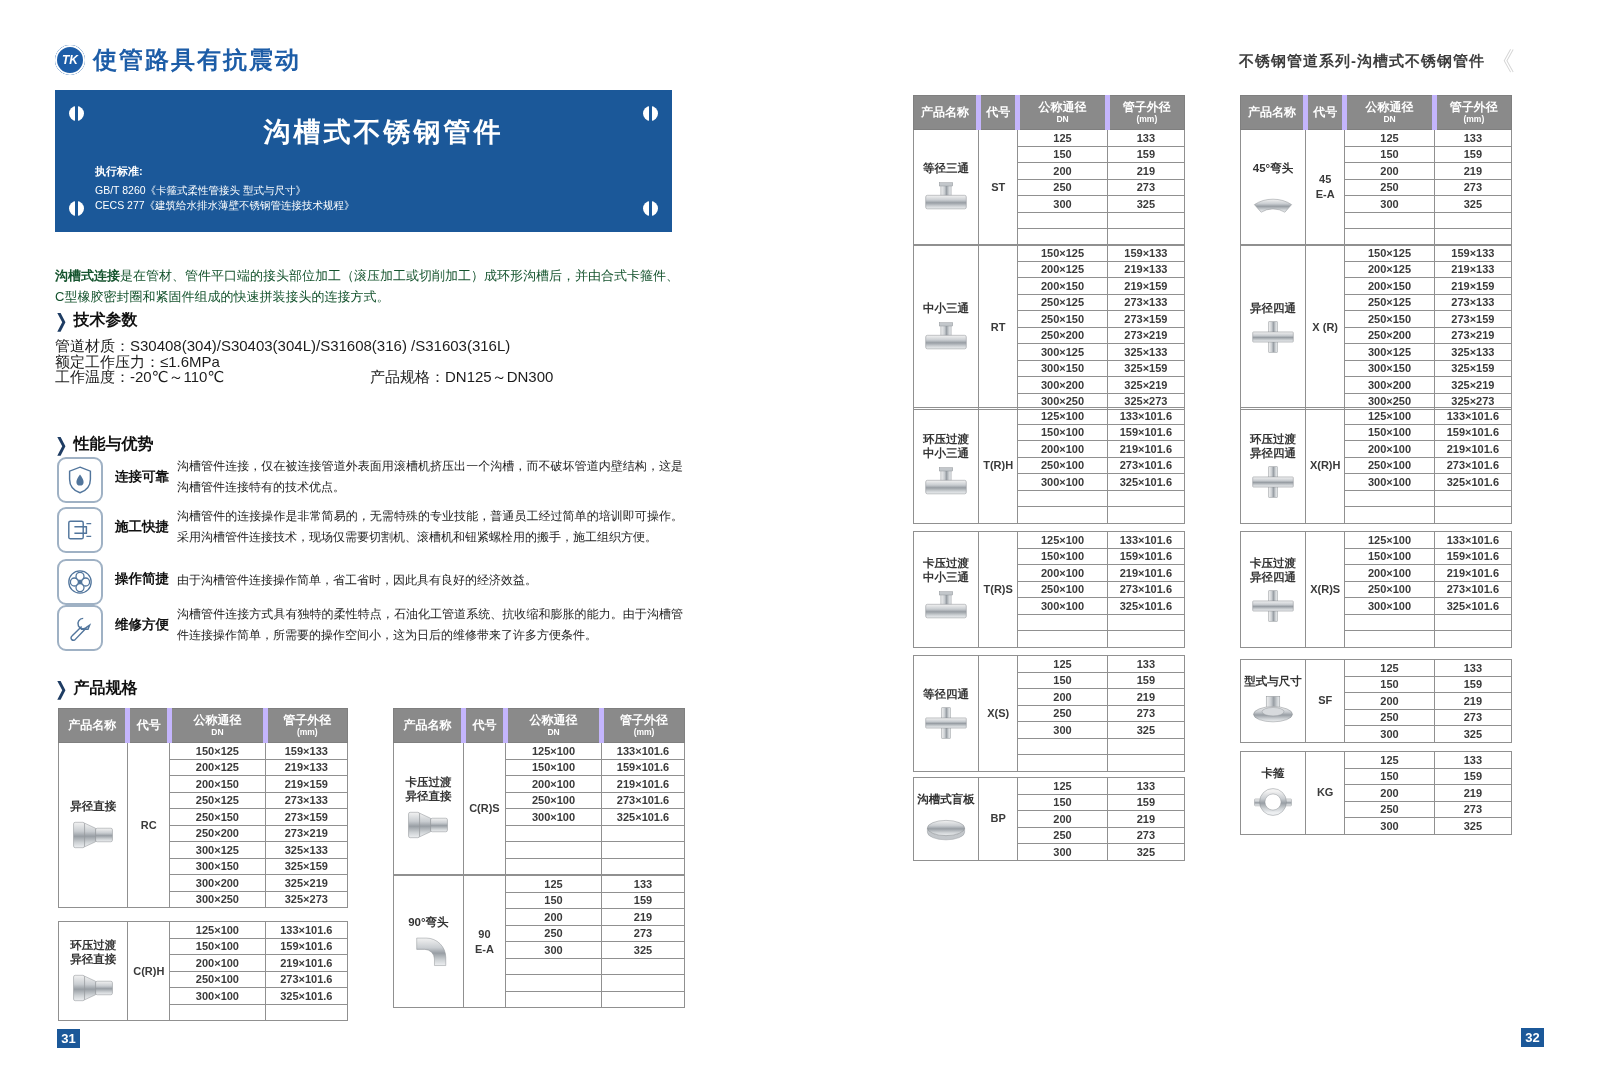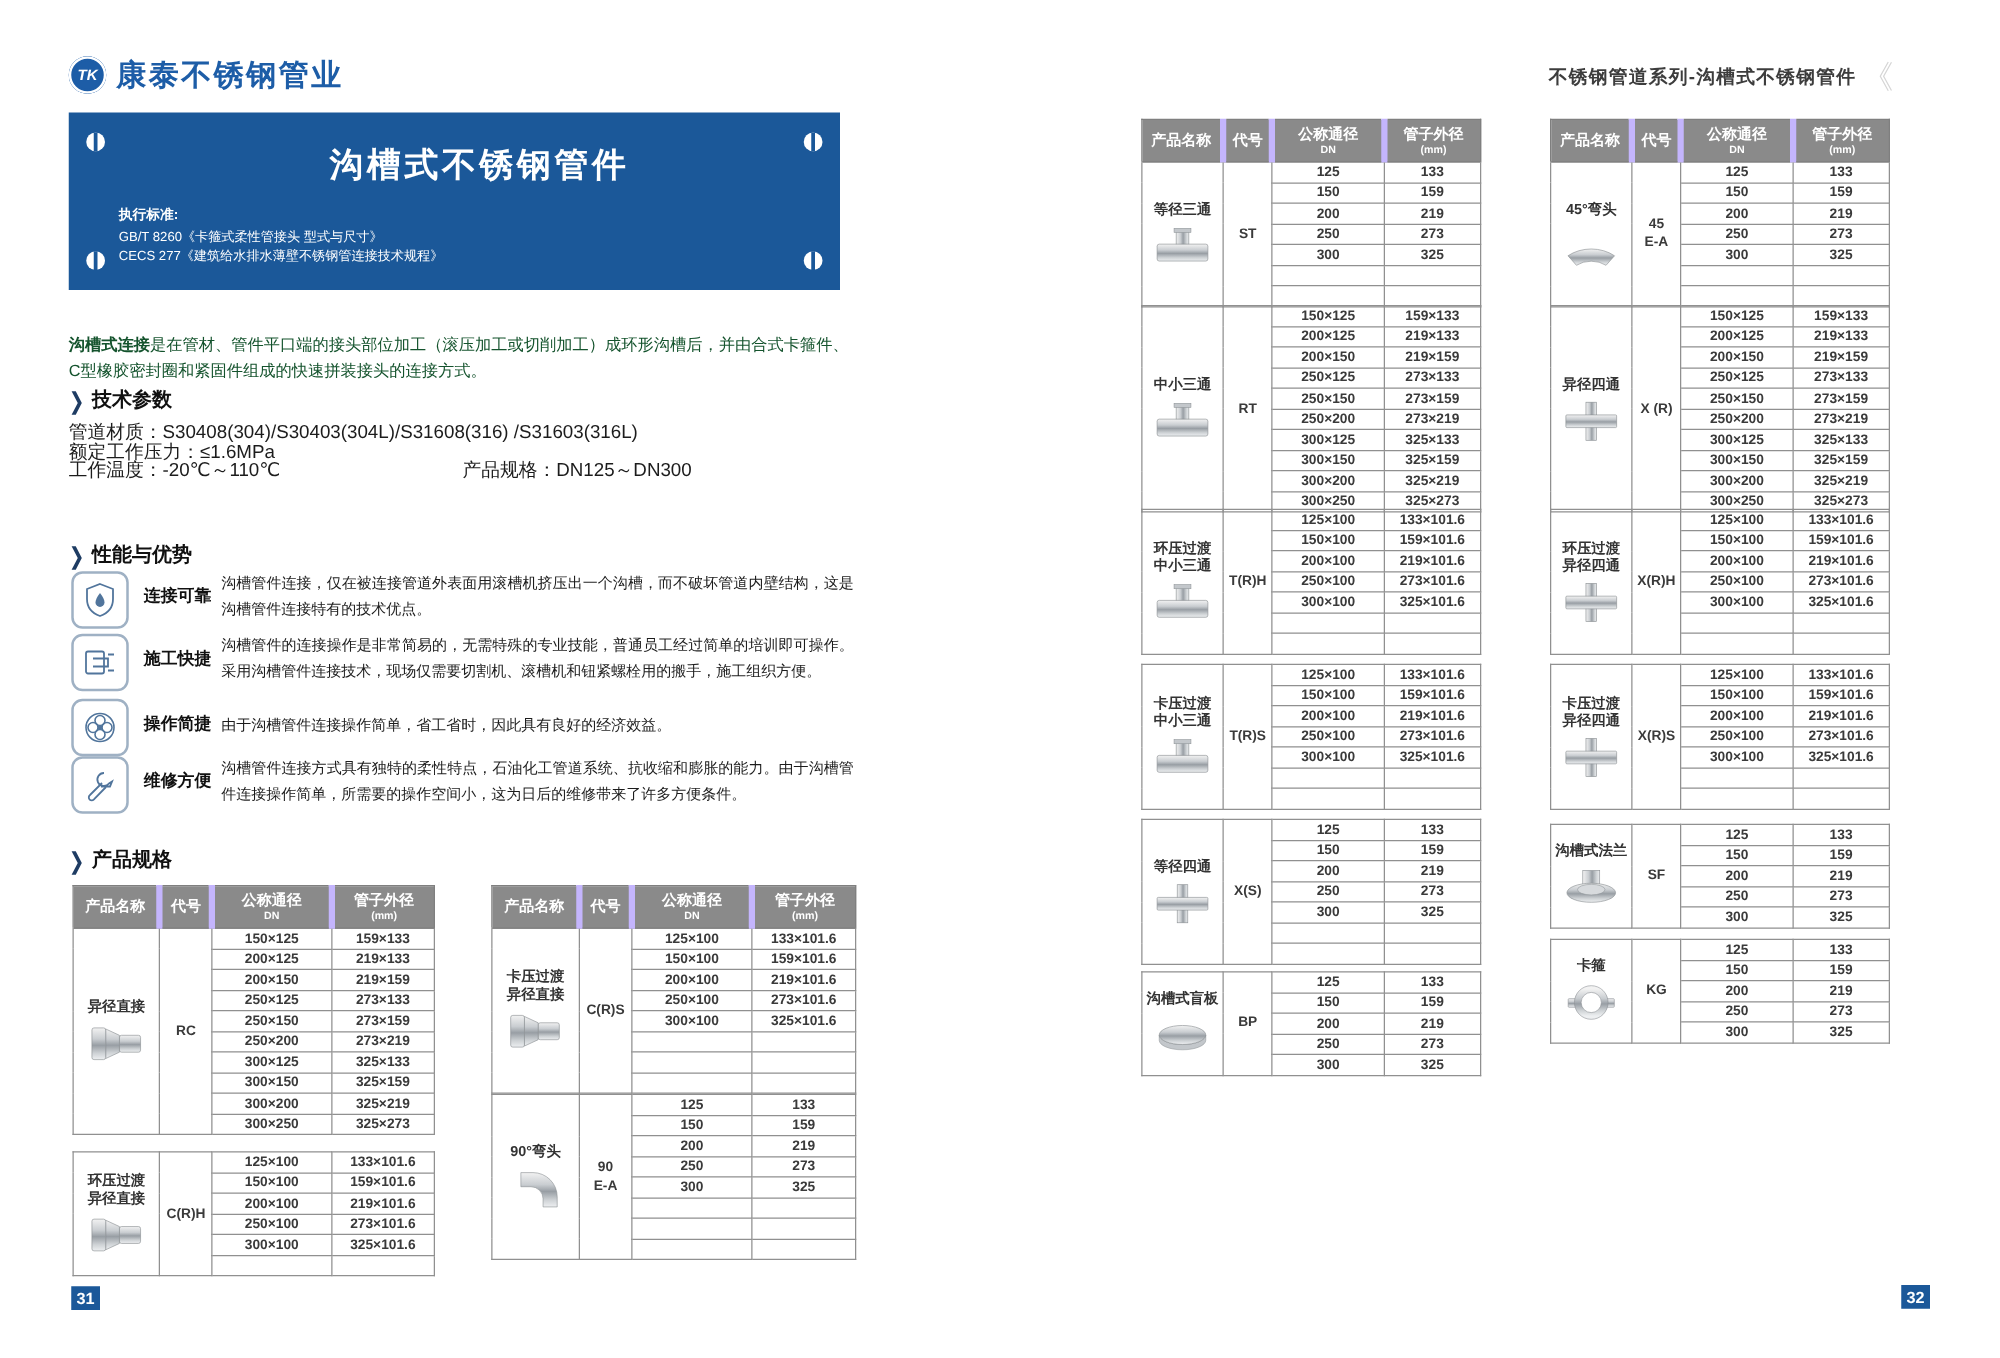--- a/index.html
+++ b/index.html
@@ -96,21 +96,21 @@
         <stop offset="0.8" stop-color="#ced2d5"></stop>
       <stop offset="1" stop-color="#edeff1"></stop>
     </linearGradient>
   </defs>
 </svg>
 
 <div class="page">
 
   <header class="logo">
     <span class="logo-badge">TK</span>
-    <span class="logo-text">康泰不锈钢管业</span>
+    <span class="logo-text">使管路具有抗震动</span>
   </header>
 
   <section class="banner">
     <span class="pipe-deco pd-tl"></span>
     <span class="pipe-deco pd-tr"></span>
     <span class="pipe-deco pd-bl"></span>
     <span class="pipe-deco pd-br"></span>
     <h1>沟槽式不锈钢管件</h1>
     <div class="std-label">执行标准:</div>
     <div class="std-cols">
@@ -998,21 +998,21 @@
       <table class="spec">
         <colgroup>
           <col class="c1">
           <col class="c2">
           <col class="c3">
           <col class="c4">
         </colgroup>
         <tbody>
           <tr>
             <td class="cell-name" rowspan="5">
-              <div class="p-name">沟槽式法兰</div>
+              <div class="p-name">型式与尺寸</div>
               <div class="p-icon"><svg viewBox="0 0 52 40" width="44" height="34">
                   <rect x="18" y="4" width="16" height="13" fill="url(#metv)" stroke="#8b9094" stroke-width="0.6"></rect>
                   <ellipse cx="26" cy="25" rx="23" ry="9" fill="url(#met)" stroke="#8b9094" stroke-width="0.6"></ellipse>
                   <ellipse cx="26" cy="22" rx="13" ry="5" fill="#d7dadd" stroke="#8b9094" stroke-width="0.5"></ellipse>
                 </svg></div>
             </td>
             <td class="cell-code" rowspan="5">SF</td>
             <td class="cell-dn">125</td>
             <td class="cell-od">133</td>
           </tr>

